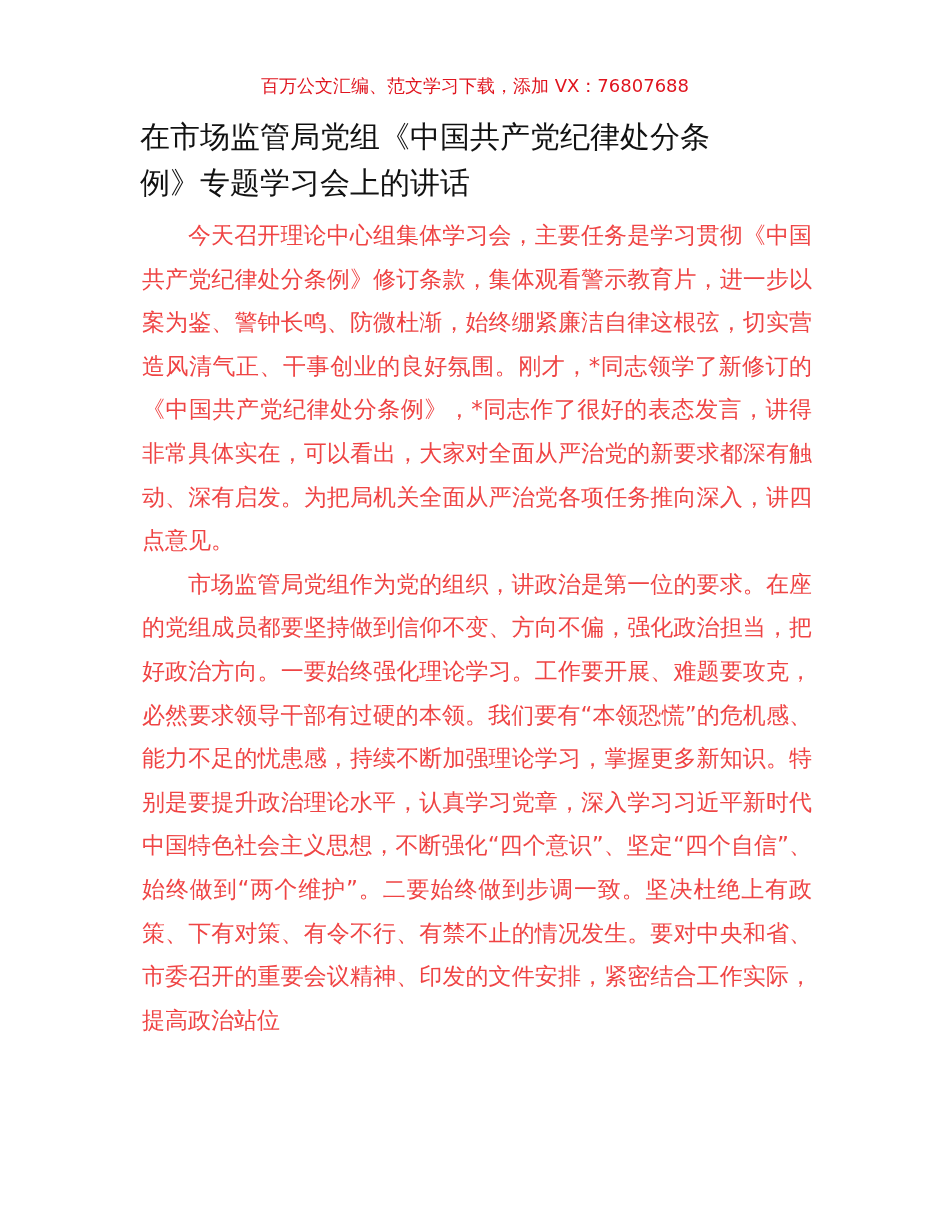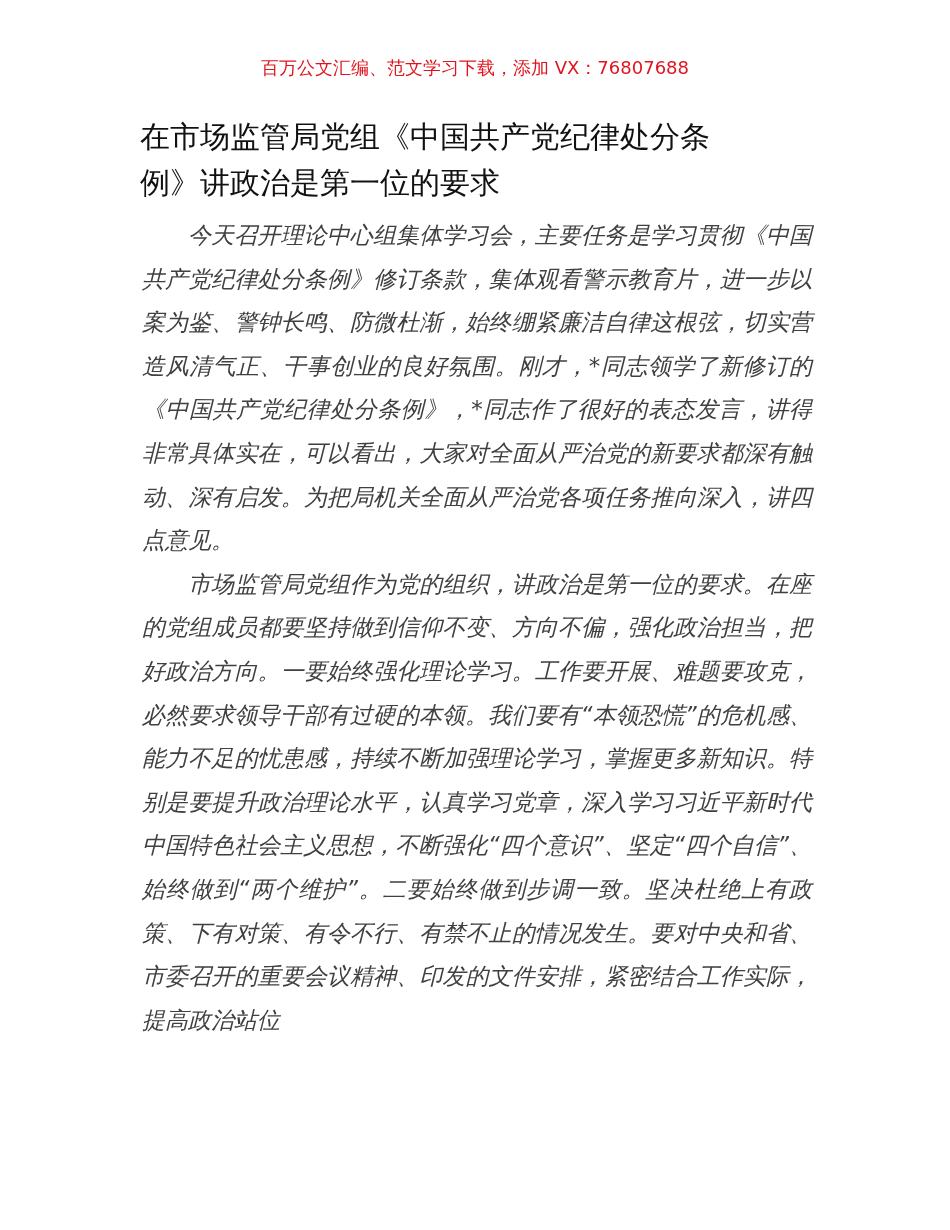--- a/index.html
+++ b/index.html
@@ -10,21 +10,21 @@
     body {
       width: 950px;
       height: 1230px;
       position: relative;
       overflow: hidden;
       font-family: "DejaVu Sans", "Liberation Sans", sans-serif;
       color: #111111;
     }
     .watermark {
       position: absolute;
-      top: 56px;
+      top: 74px;
       left: 0;
       width: 950px;
       text-align: center;
       font-size: 18px;
       color: #e0141e;
       letter-spacing: 0px;
     }
     .doc-title {
       position: absolute;
       top: 114px;
@@ -35,39 +35,38 @@
       line-height: 46px;
       color: #111111;
     }
     .doc-body {
       position: absolute;
       top: 214px;
       left: 142px;
       width: 670px;
       font-size: 23px;
       line-height: 43.6px;
-      color: #404040;
-      font-style: italic;
+      color: #ef4444;
     }
     .para {
       margin: 0;
       text-indent: 2em;
       text-align: justify;
     }
     .heading {
       margin: 0;
       text-indent: 2em;
     }
   </style>
 </head>
 <body>
 
 <div class="watermark">百万公文汇编、范文学习下载，添加 VX：76807688</div>
 
 <div class="doc-title">
   <div>在市场监管局党组《中国共产党纪律处分条</div>
-  <div>例》讲政治是第一位的要求</div>
+  <div>例》专题学习会上的讲话</div>
 </div>
 
 <div class="doc-body">
   <p class="para">今天召开理论中心组集体学习会，主要任务是学习贯彻《中国共产党纪律处分条例》修订条款，集体观看警示教育片，进一步以案为鉴、警钟长鸣、防微杜渐，始终绷紧廉洁自律这根弦，切实营造风清气正、干事创业的良好氛围。刚才，*同志领学了新修订的《中国共产党纪律处分条例》，*同志作了很好的表态发言，讲得非常具体实在，可以看出，大家对全面从严治党的新要求都深有触动、深有启发。为把局机关全面从严治党各项任务推向深入，讲四点意见。</p>
   <p class="para">市场监管局党组作为党的组织，讲政治是第一位的要求。在座的党组成员都要坚持做到信仰不变、方向不偏，强化政治担当，把好政治方向。一要始终强化理论学习。工作要开展、难题要攻克，必然要求领导干部有过硬的本领。我们要有“本领恐慌”的危机感、能力不足的忧患感，持续不断加强理论学习，掌握更多新知识。特别是要提升政治理论水平，认真学习党章，深入学习习近平新时代中国特色社会主义思想，不断强化“四个意识”、坚定“四个自信”、始终做到“两个维护”。二要始终做到步调一致。坚决杜绝上有政策、下有对策、有令不行、有禁不止的情况发生。要对中央和省、市委召开的重要会议精神、印发的文件安排，紧密结合工作实际，提高政治站位</p>
 </div>
 
 </body></html>

